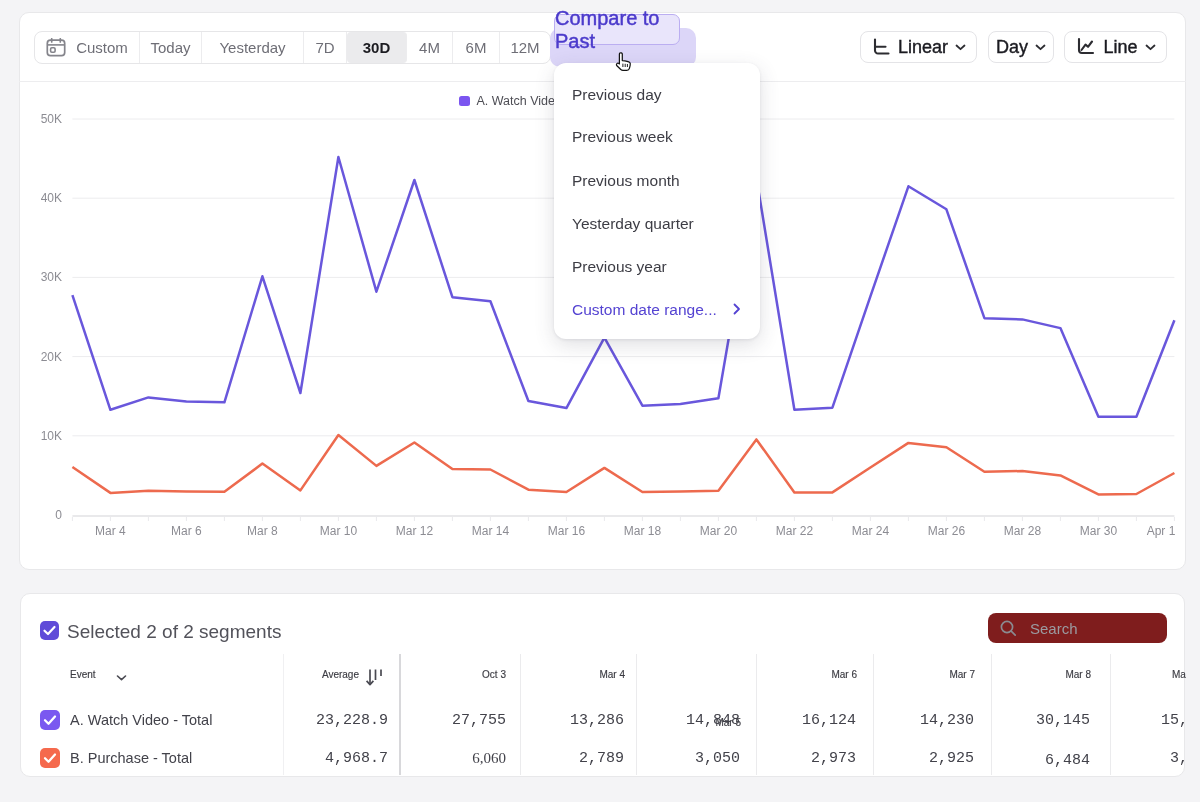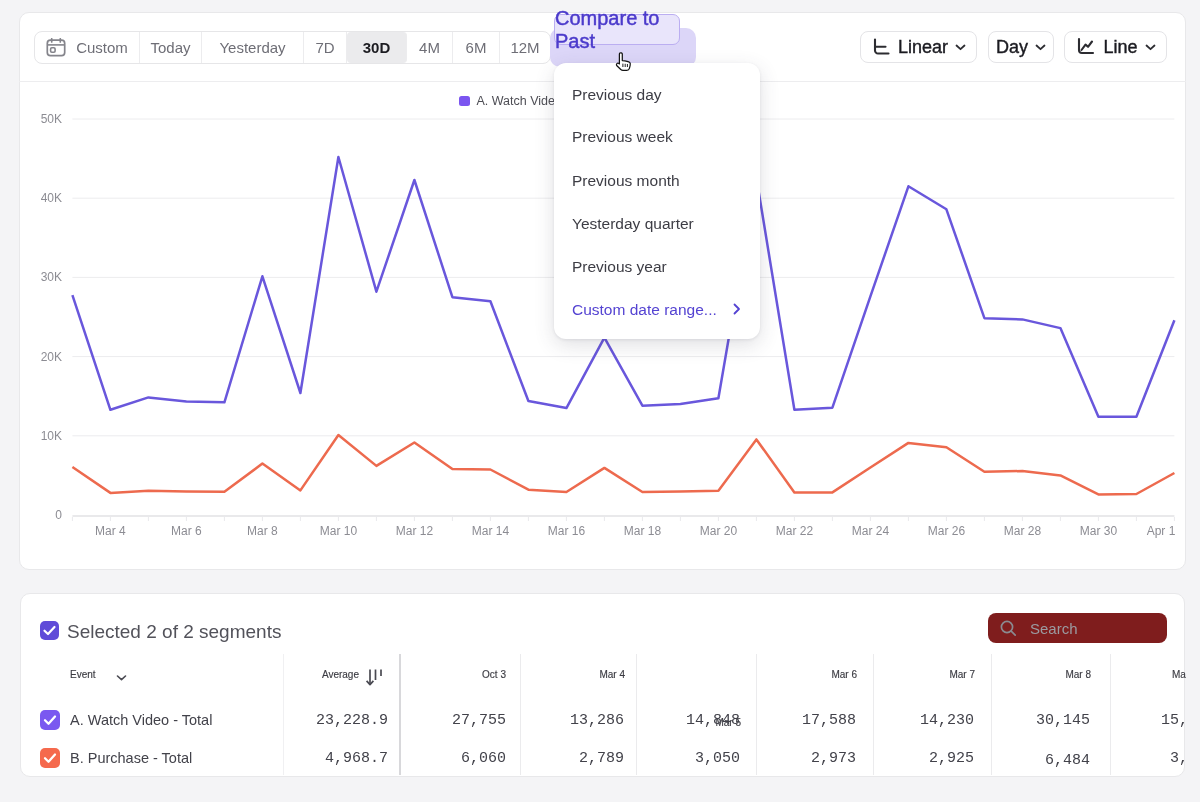--- a/index.html
+++ b/index.html
@@ -241,33 +241,33 @@
 <div class="cb" style="left:40px; top:710px; width:20px; height:20px; background:#7a58f0;">
   <svg width="20" height="20" viewBox="0 0 20 20">
       <path d="M5 10.3 L8.5 13.7 L15 6.5" fill="none" stroke="#fff" stroke-width="2.3" stroke-linecap="round" stroke-linejoin="round"></path>
     </svg>
 </div>
 <div class="rowtxt" style="left:70px; top:712px;">A. Watch Video - Total</div>
 <div class="num rightal" style="left:388px; top:712px;">23,228.9</div>
 <div class="num rightal" style="left:506px; top:712px;">27,755</div>
 <div class="num rightal" style="left:624px; top:712px;">13,286</div>
 <div class="num rightal" style="left:740px; top:712px;">14,848</div>
-<div class="num rightal" style="left:856px; top:712px;">17,588</div>
+<div class="num rightal" style="left:856px; top:712px;">16,124</div>
 <div class="num rightal" style="left:974px; top:712px;">14,230</div>
 <div class="num rightal" style="left:1090px; top:712px;">30,145</div>
 <div class="num" style="left:1161px; top:712px;">15,221</div>
 
 <div class="cb" style="left:40px; top:748px; width:20px; height:20px; background:#f5694d;">
   <svg width="20" height="20" viewBox="0 0 20 20">
       <path d="M5 10.3 L8.5 13.7 L15 6.5" fill="none" stroke="#fff" stroke-width="2.3" stroke-linecap="round" stroke-linejoin="round"></path>
     </svg>
 </div>
 <div class="rowtxt" style="left:70px; top:750px;">B. Purchase - Total</div>
 <div class="num rightal" style="left:388px; top:750px;">4,968.7</div>
-<div class="num rightal" style="left:506px; top:750px;">6,060</div>
+<div class="num rightal" style="left:506px; top:750px;font-family:Liberation Serif, serif;">6,060</div>
 <div class="num rightal" style="left:624px; top:750px;">2,789</div>
 <div class="num rightal" style="left:740px; top:750px;">3,050</div>
 <div class="num rightal" style="left:856px; top:750px;">2,973</div>
 <div class="num rightal" style="left:974px; top:750px;">2,925</div>
 <div class="num rightal" style="left:1090px; top:752px;">6,484</div>
 <div class="num" style="left:1170px; top:750px;">3,117</div>
 
 <div class="abs" style="left:1186px; top:594px; width:14px; height:190px; background:#f4f4f6; z-index:8;"></div>
 
 </body></html>

